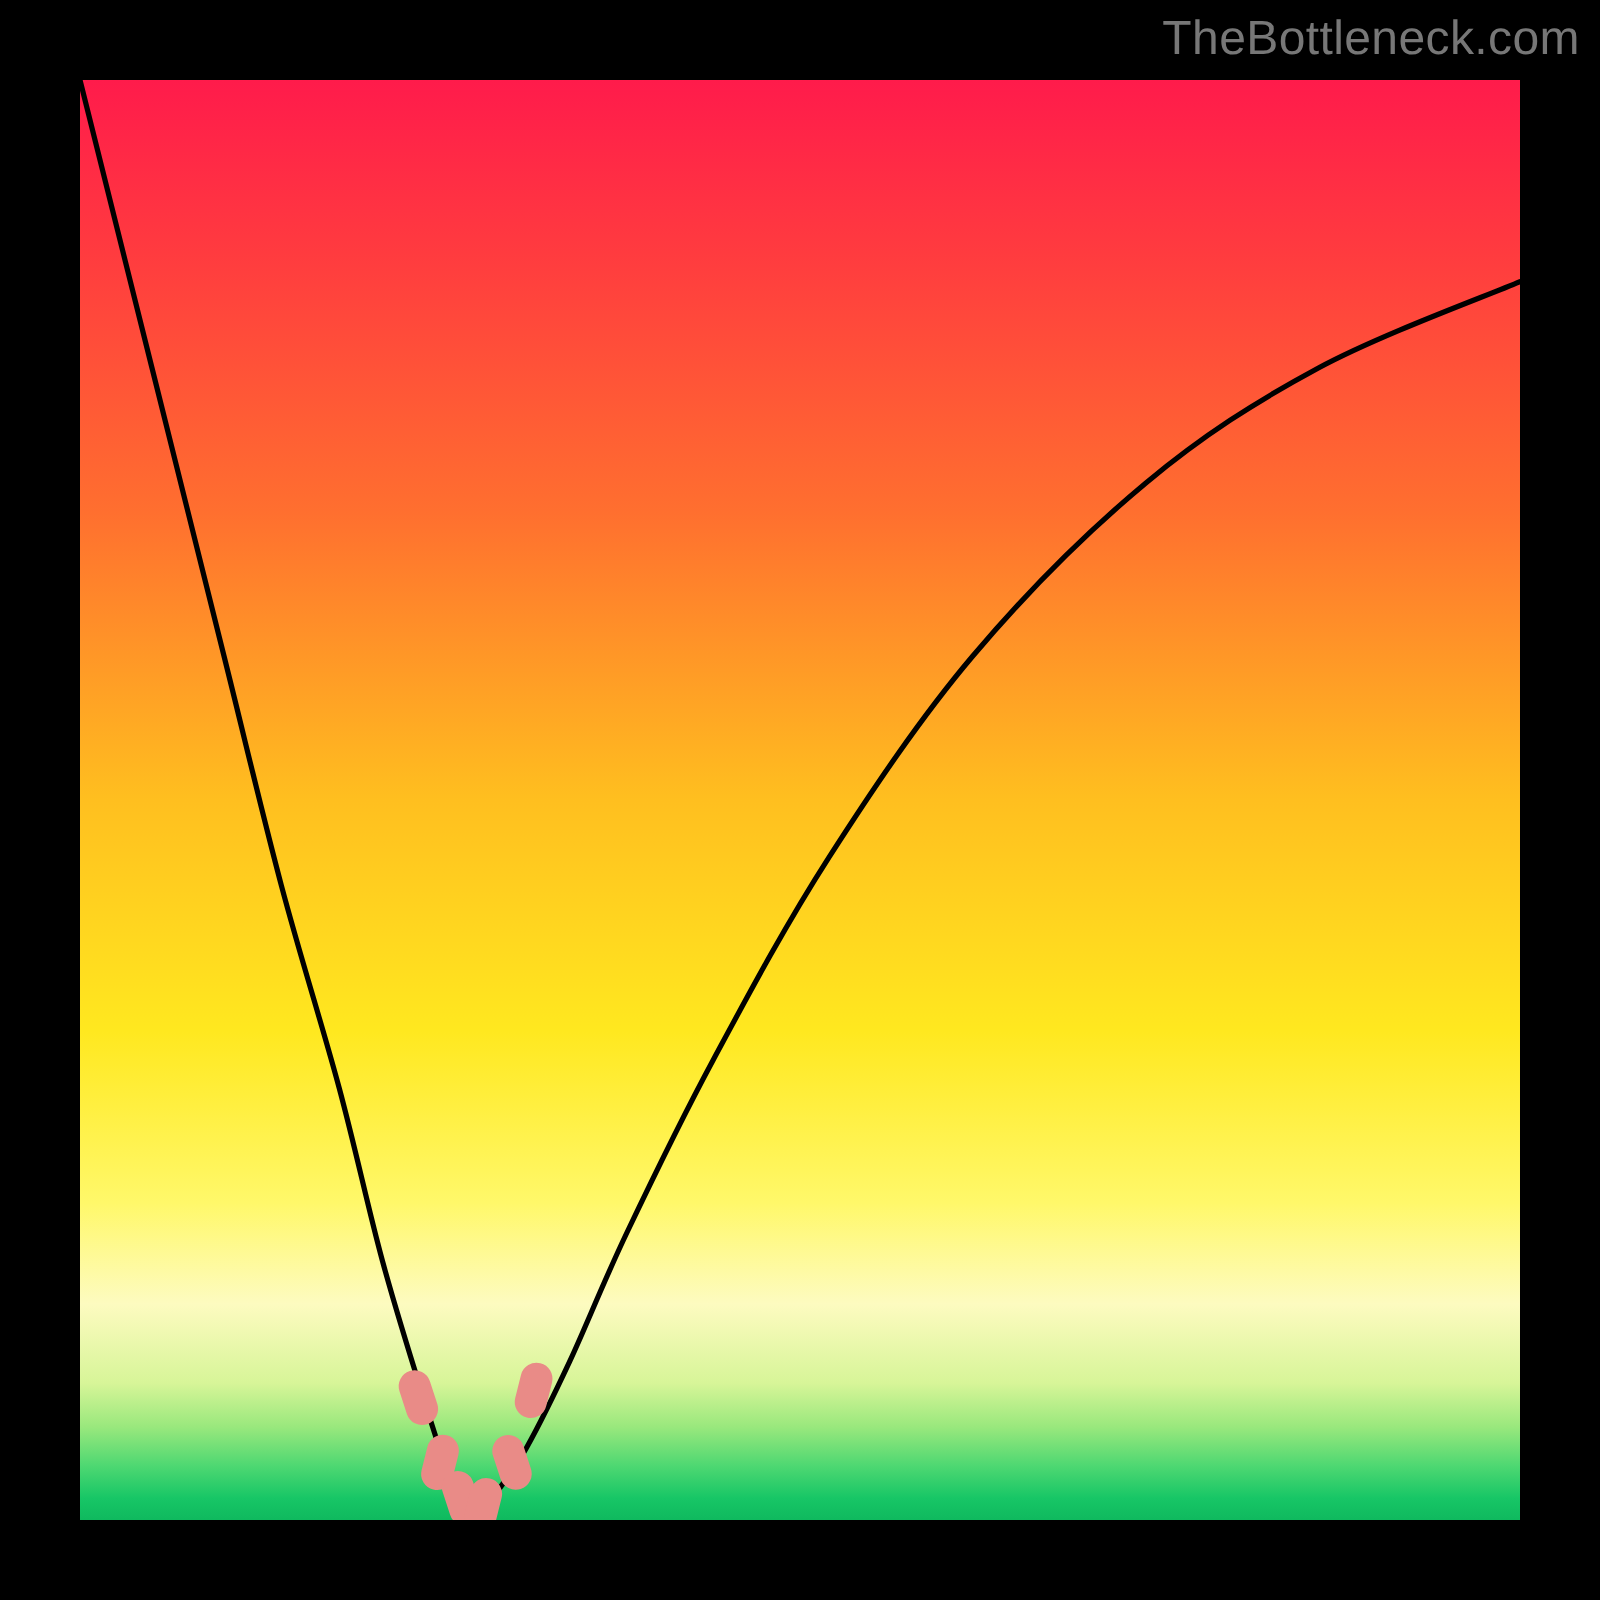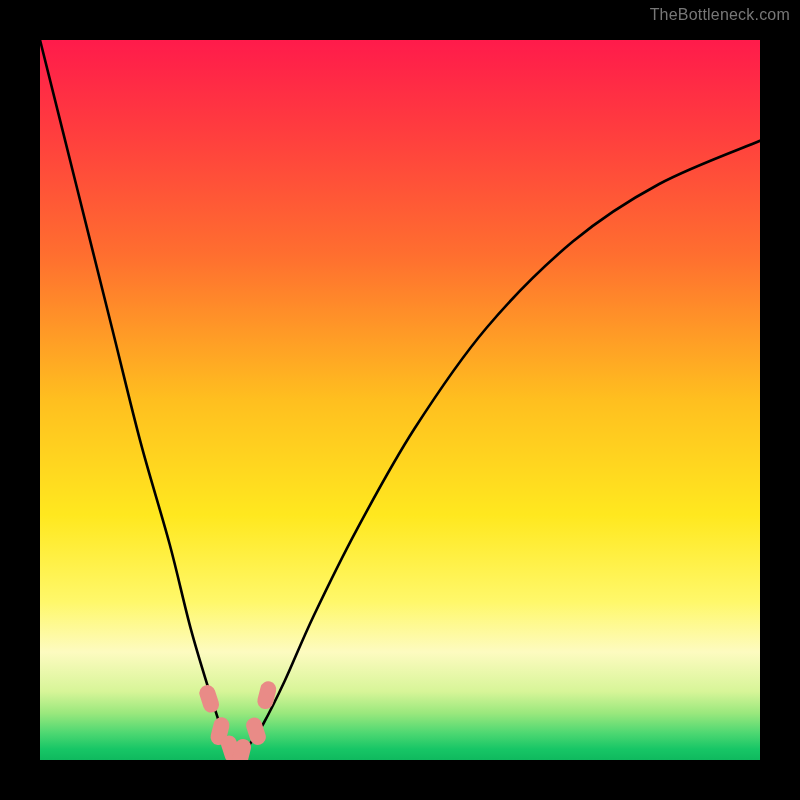--- a/index.html
+++ b/index.html
@@ -33,21 +33,21 @@
   }
   .curve-svg {
     position: absolute;
     inset: 0;
   }
   .watermark {
     position: absolute;
     top: 6px;
     right: 10px;
     color: #777;
-    font-size: 16px;
+    font-size: 24px;
     font-weight: 500;
     letter-spacing: 0.2px;
   }
 </style>
 </head>
 <body>
 
 <div class="frame">
 
   <div class="plot-area">

